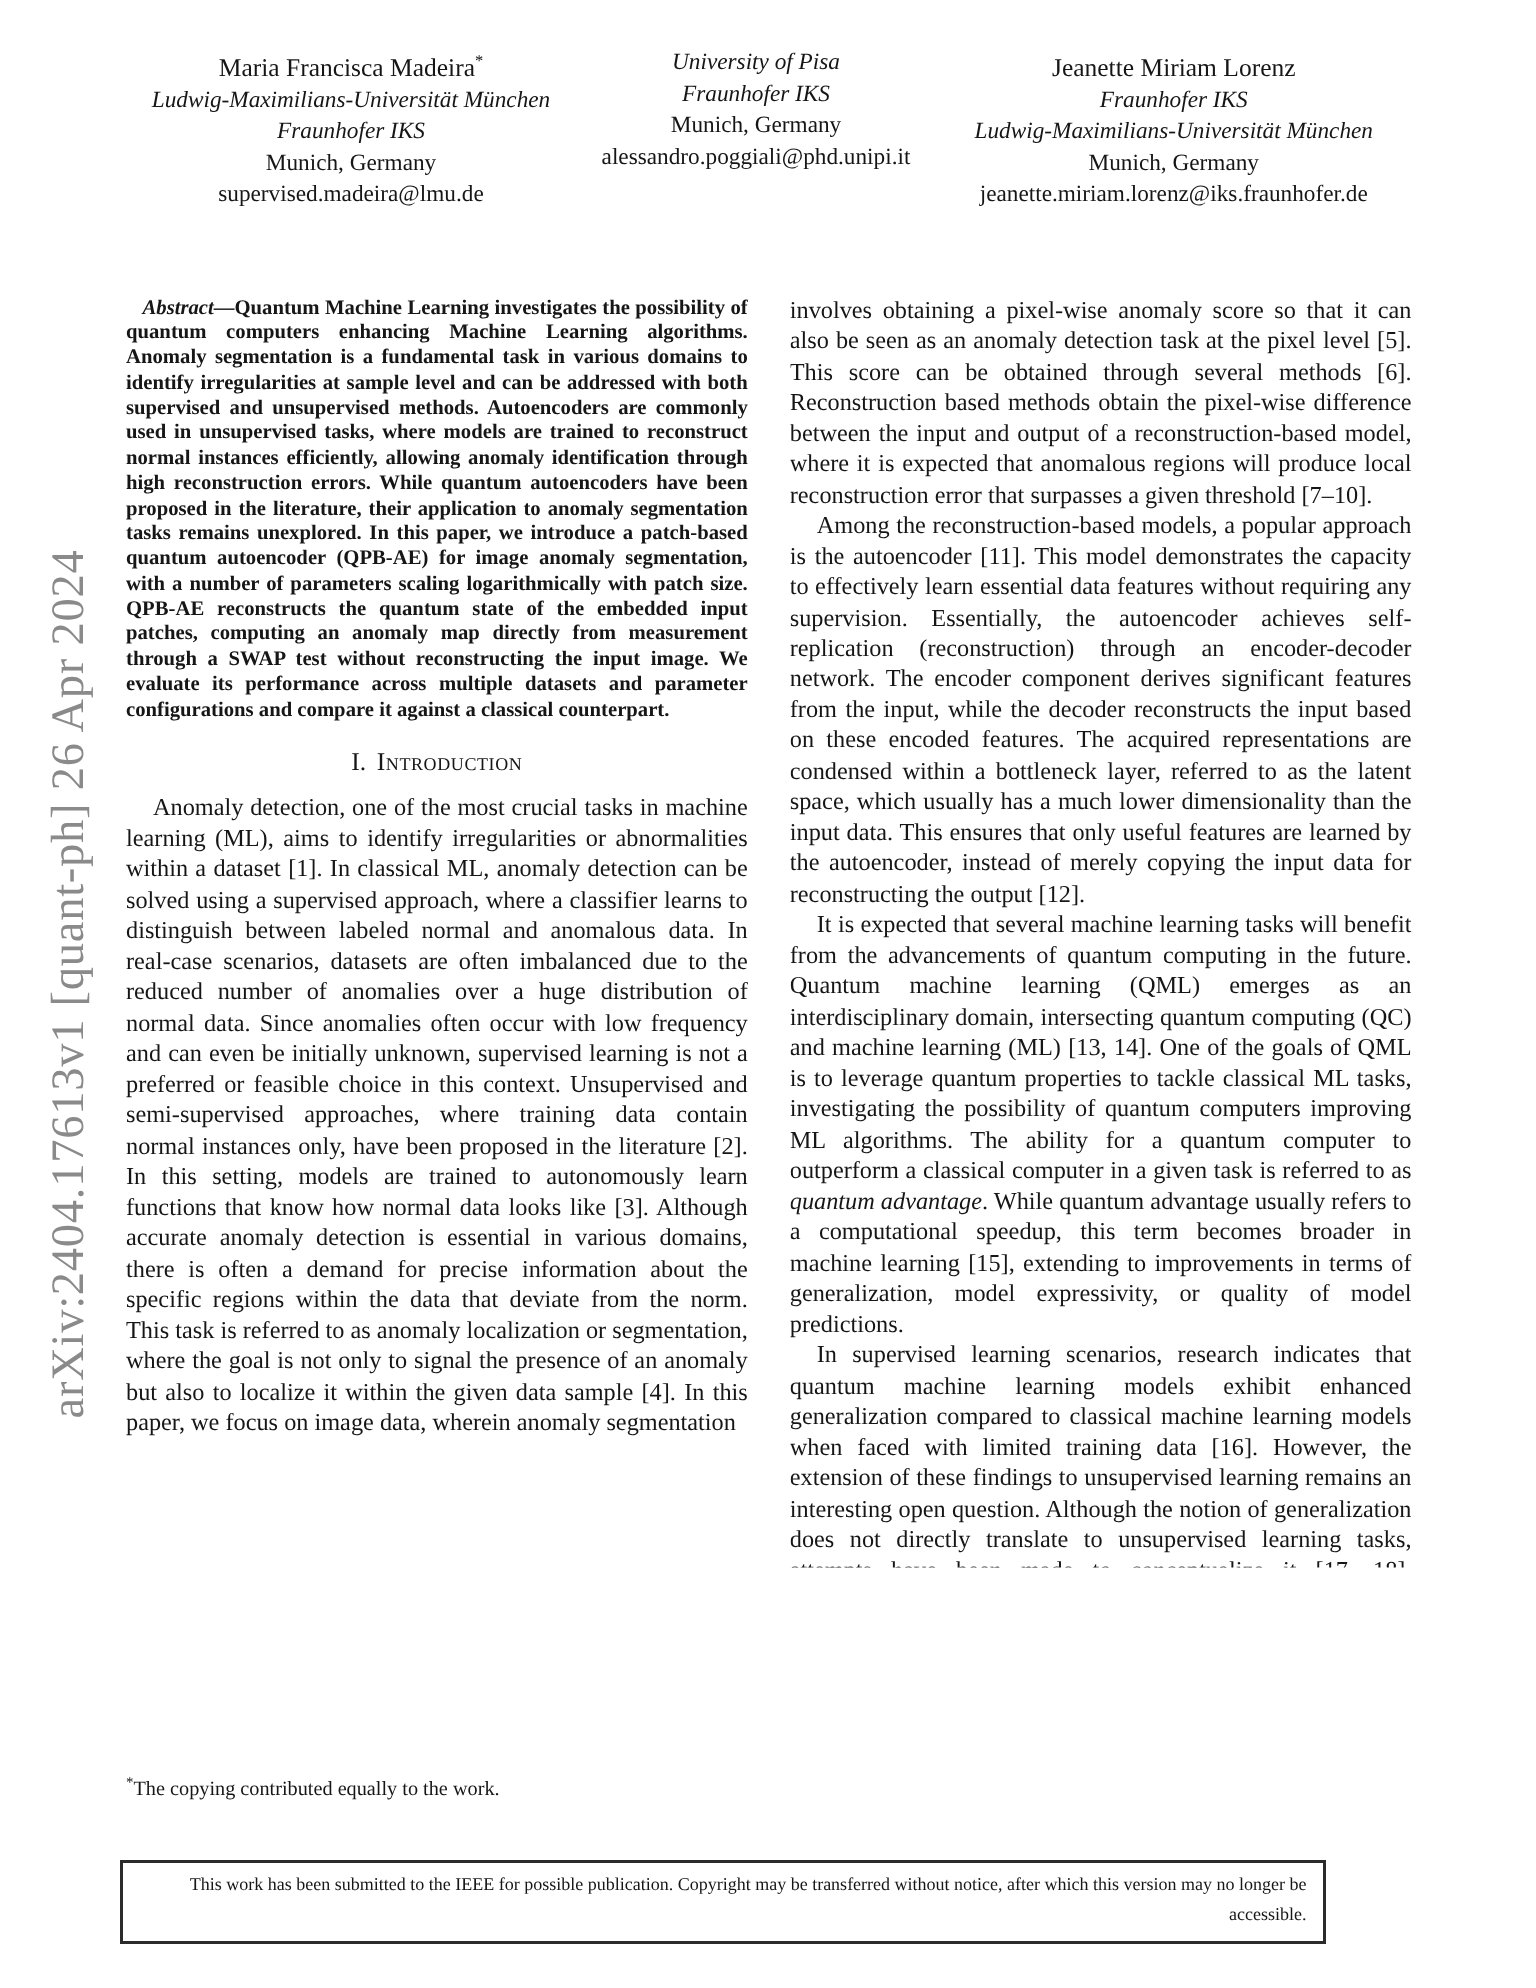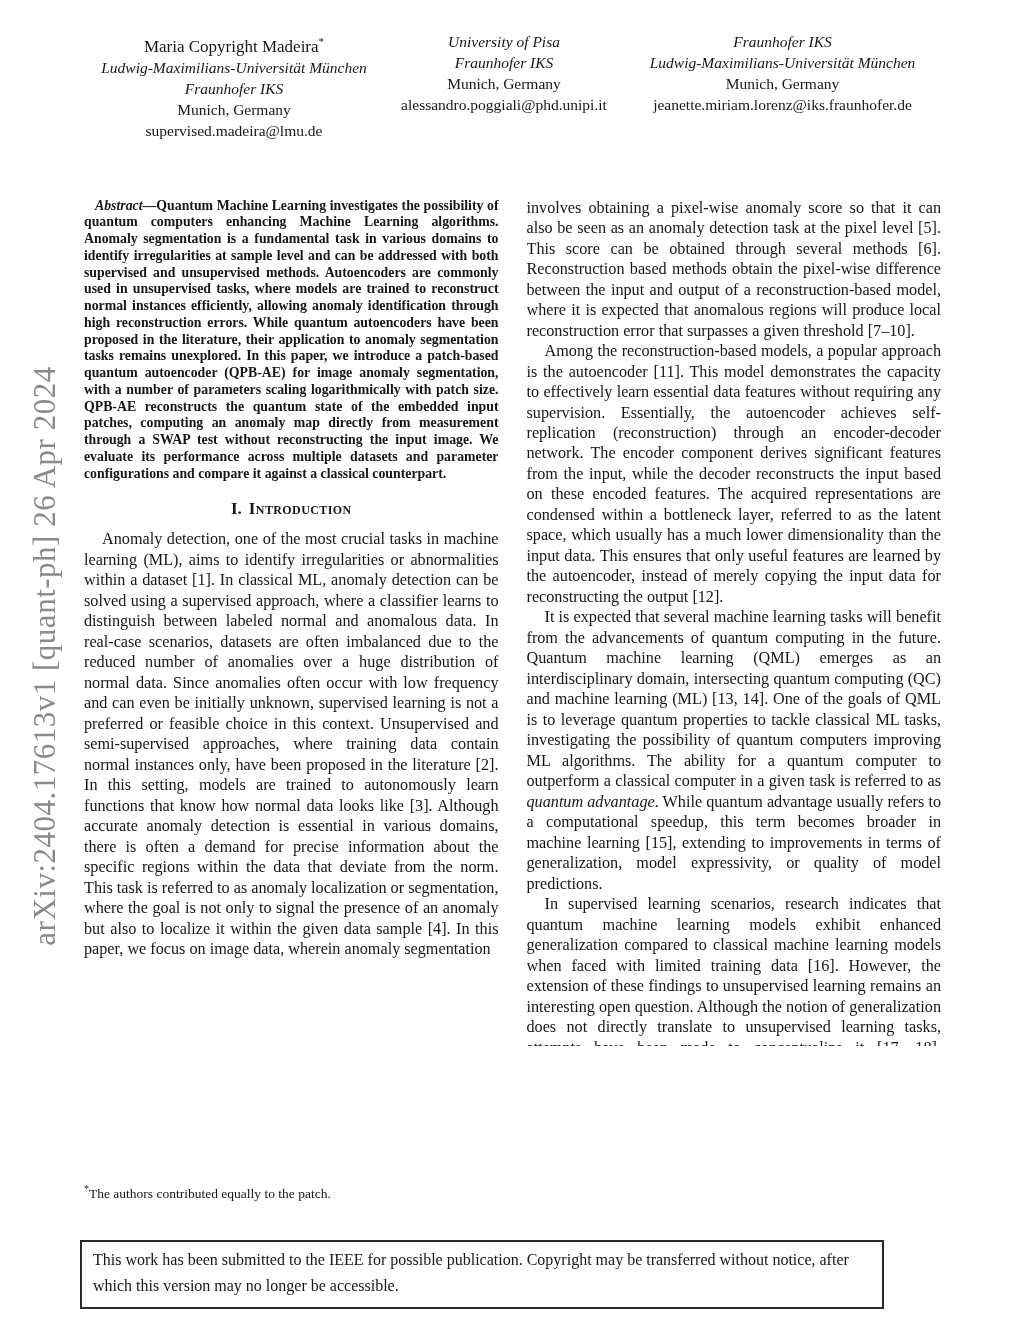--- a/index.html
+++ b/index.html
@@ -52,21 +52,21 @@
     line-height: 1.215;
     text-align: justify;
     text-indent: 11px;
     hyphens: auto;
   }
   .abstract-par .lbl, .index-par .lbl { font-style: italic; }
 
   .section-heading {
     text-align: center;
     font-size: 17px;
-    font-weight: 700;
+    font-weight: 400;
     margin: 17px 0 10px;
   }
   .section-heading .sc { font-variant: small-caps; letter-spacing: 0.4px; margin-left: 7px; }
 
   .body-par {
     font-size: 16.2px;
     line-height: 1.265;
     text-align: justify;
     text-indent: 18px;
     hyphens: auto;
@@ -77,48 +77,49 @@
   .footnote {
     position: absolute; left: 84px; top: 1183px; width: 418px;
     font-size: 13.5px;
   }
   .footnote sup { font-size: 10px; }
 
   .footer-notice {
     position: absolute; left: 80px; top: 1240px; width: 804px;
     border: 2px solid #2b2b2b;
     padding: 5px 11px 7px;
-    font-size: 16px;
+    font-size: 12px;
     line-height: 1.65;
-    text-align: left;
+    text-align: right;
   }
 </style>
 </head>
 <body>
 
 <div class="arxiv-watermark">arXiv:2404.17613v1 [quant-ph] 26 Apr 2024</div>
 
 <div class="content">
 
 
   <div class="authors">
     <div class="author-col c1">
-      <div class="author-name"><span>Maria Copyright Madeira</span><sup>*</sup></div>
+      <div class="author-name"><span>Maria Francisca Madeira</span><sup>*</sup></div>
       <div class="affil">Ludwig-Maximilians-Universität München</div>
       <div class="affil">Fraunhofer IKS</div>
       <div>Munich, Germany</div>
       <div>supervised.madeira@lmu.de</div>
     </div>
     <div class="author-col c2">
       <div class="affil">University of Pisa</div>
       <div class="affil">Fraunhofer IKS</div>
       <div>Munich, Germany</div>
       <div>alessandro.poggiali@phd.unipi.it</div>
     </div>
     <div class="author-col c3">
+      <div class="author-name"><span>Jeanette Miriam Lorenz</span><sup></sup></div>
       <div class="affil">Fraunhofer IKS</div>
       <div class="affil">Ludwig-Maximilians-Universität München</div>
       <div>Munich, Germany</div>
       <div>jeanette.miriam.lorenz@iks.fraunhofer.de</div>
     </div>
   </div>
 
   <div class="columns">
 
     <div class="col">
@@ -131,15 +132,15 @@
       <p class="body-par no-indent">involves obtaining a pixel-wise anomaly score so that it can also be seen as an anomaly detection task at the pixel level [5]. This score can be obtained through several methods [6]. Reconstruction based methods obtain the pixel-wise difference between the input and output of a reconstruction-based model, where it is expected that anomalous regions will produce local reconstruction error that surpasses a given threshold [7–10].</p>
       <p class="body-par">Among the reconstruction-based models, a popular approach is the autoencoder [11]. This model demonstrates the capacity to effectively learn essential data features without requiring any supervision. Essentially, the autoencoder achieves self-replication (reconstruction) through an encoder-decoder network. The encoder component derives significant features from the input, while the decoder reconstructs the input based on these encoded features. The acquired representations are condensed within a bottleneck layer, referred to as the latent space, which usually has a much lower dimensionality than the input data. This ensures that only useful features are learned by the autoencoder, instead of merely copying the input data for reconstructing the output [12].</p>
       <p class="body-par"><span>It is expected that several machine learning tasks will benefit from the advancements of quantum computing in the future. Quantum machine learning (QML) emerges as an interdisciplinary domain, intersecting quantum computing (QC) and machine learning (ML) [13, 14]. One of the goals of QML is to leverage quantum properties to tackle classical ML tasks, investigating the possibility of quantum computers improving ML algorithms. The ability for a quantum computer to outperform a classical computer in a given task is referred to as </span><em>quantum advantage</em><span>. While quantum advantage usually refers to a computational speedup, this term becomes broader in machine learning [15], extending to improvements in terms of generalization, model expressivity, or quality of model predictions.</span></p>
       <p class="body-par">In supervised learning scenarios, research indicates that quantum machine learning models exhibit enhanced generalization compared to classical machine learning models when faced with limited training data [16]. However, the extension of these findings to unsupervised learning remains an interesting open question. Although the notion of generalization does not directly translate to unsupervised learning tasks, attempts have been made to conceptualize it [17, 18]. Segmentation</p>
     </div>
 
   </div>
 
 </div>
 
-<div class="footnote"><sup>*</sup><span>The authors contributed equally to the patch.</span></div>
+<div class="footnote"><sup>*</sup><span>The copying contributed equally to the work.</span></div>
 
 <div class="footer-notice">This work has been submitted to the IEEE for possible publication. Copyright may be transferred without notice, after which this version may no longer be accessible.</div>
 
 </body></html>

